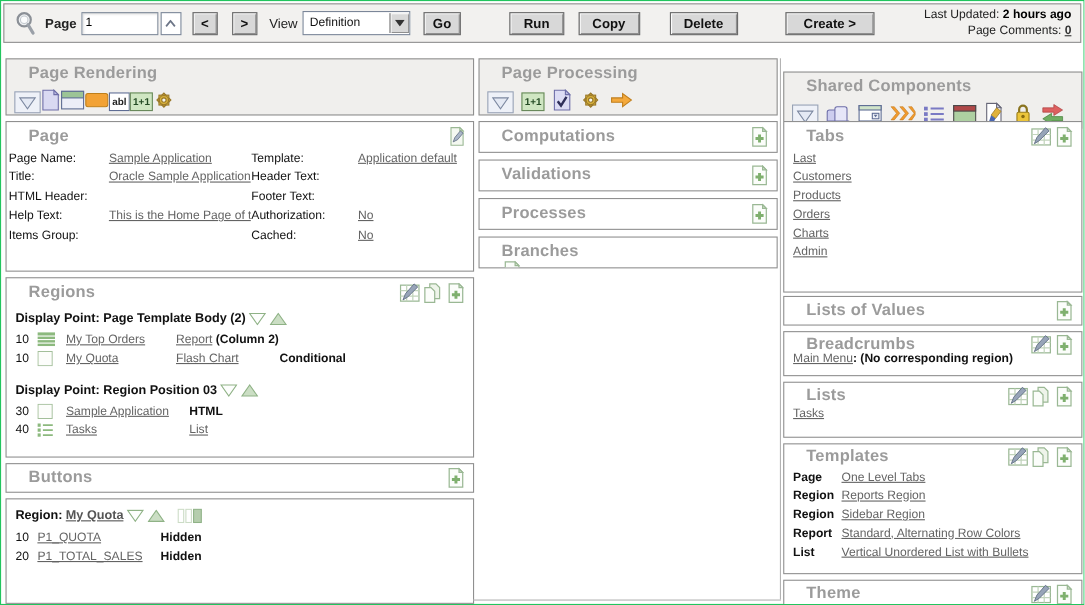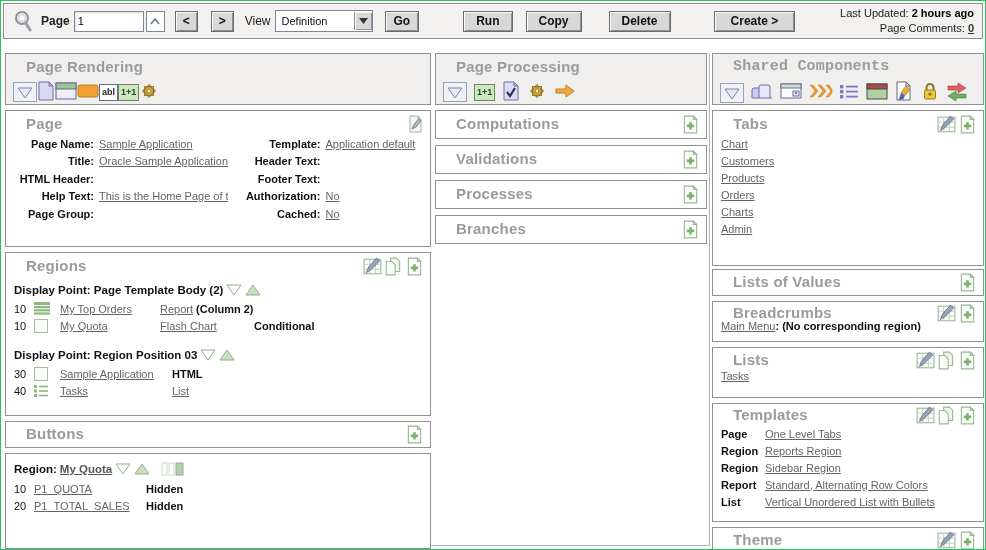--- a/index.html
+++ b/index.html
@@ -35,21 +35,21 @@
   .abl{border:1px solid #5f6d94;background:#fff;color:#222;}
   .opo{border:1px solid #69895b;background:#cfe6c2;color:#234a23;}
 
   .content{padding:2px 8px;}
   a.lnk{color:#646464;text-decoration:underline;cursor:pointer;white-space:nowrap;}
 
   
   .pgrid{display:flex;padding:2px 6px 0 2px;}
   .pcol1{width:53%;}.pcol2{width:47%;}
   .frow{display:flex;align-items:center;height:17.5px;white-space:nowrap;overflow:hidden;}
-  .flabel{width:86px;text-align:right;font-weight:bold;color:#111;padding-right:5px;flex:none;}
+  .flabel{width:86px;text-align:left;font-weight:normal;color:#111;padding-right:5px;flex:none;}
   .pcol2 .flabel{width:92px;}
 
   
   .gheading{display:flex;align-items:center;gap:3px;font-weight:bold;font-size:11.5px;color:#111;margin:6px 0 4px 0;white-space:nowrap;}
   .rrow{display:flex;align-items:center;height:17.5px;white-space:nowrap;}
   .rseq{width:20px;flex:none;}
   .ric{width:26px;flex:none;display:inline-flex;align-items:center;}
   .rname{width:100px;flex:none;}
   .rtype{width:94px;flex:none;}
   .rtype.auto{width:auto;}
@@ -171,21 +171,21 @@
           </div>
         <div class="frow">
             <span class="flabel">HTML Header:</span>
             <span></span>
           </div>
         <div class="frow">
             <span class="flabel">Help Text:</span>
             <a class="lnk">This is the Home Page of the S</a>
           </div>
         <div class="frow">
-            <span class="flabel">Page Group:</span>
+            <span class="flabel">Items Group:</span>
             <span></span>
           </div>
       </div>
       <div class="pcol2">
         <div class="frow">
             <span class="flabel">Template:</span>
             <a class="lnk">Application default</a>
           </div>
         <div class="frow">
             <span class="flabel">Header Text:</span>
@@ -435,35 +435,35 @@
             <svg width="19" height="19" viewBox="0 0 17 17">
               <path d="M3 1h8l3 3v12H3z" fill="#fbfdfa" stroke="#9ab894"></path>
               <path d="M11 1l3 3h-3z" fill="#dcead6" stroke="#9ab894"></path>
               <path d="M8.5 6.5v6.5M5.2 9.8h6.6" stroke="#7fb06e" stroke-width="2.4"></path>
             </svg>
           </span>
         </span>
     </div>
   </div>
   <div class="box" style="left:434px;top:214px;width:272px;height:29px;">
-    <div class="shdr" style="padding-top:4px;">
+    <div class="shdr" style="padding-top:4px;flex-direction:column;">
       <span class="stitle">Branches</span>
       <span class="hicons">
           <span class="hic">
             <svg width="19" height="19" viewBox="0 0 17 17">
               <path d="M3 1h8l3 3v12H3z" fill="#fbfdfa" stroke="#9ab894"></path>
               <path d="M11 1l3 3h-3z" fill="#dcead6" stroke="#9ab894"></path>
               <path d="M8.5 6.5v6.5M5.2 9.8h6.6" stroke="#7fb06e" stroke-width="2.4"></path>
             </svg>
           </span>
         </span>
     </div>
   </div>
 
-  <div class="box gray" style="left:711px;top:52px;width:272px;height:52px;font-family:Liberation Mono, monospace;">
+  <div class="box gray" style="left:711px;top:64px;width:272px;height:52px;">
     <div class="shdr">
         <span class="stitle">Shared Components</span>
       </div>
     <div class="bigicons tight">
       <span class="ibtn">
           <svg width="16" height="12">
             <polygon points="1,1 15,1 8,11" fill="#e4e9f4" stroke="#7c88a0"></polygon>
           </svg>
         </span>
       <span class="hic"><svg width="22" height="16">
@@ -532,21 +532,21 @@
         <span class="hic">
             <svg width="19" height="19" viewBox="0 0 17 17">
               <path d="M3 1h8l3 3v12H3z" fill="#fbfdfa" stroke="#9ab894"></path>
               <path d="M11 1l3 3h-3z" fill="#dcead6" stroke="#9ab894"></path>
               <path d="M8.5 6.5v6.5M5.2 9.8h6.6" stroke="#7fb06e" stroke-width="2.4"></path>
             </svg>
           </span>
       </span>
     </div>
     <div class="content">
-      <a class="lnk vlink">Chart</a>
+      <a class="lnk vlink">Last</a>
       <a class="lnk vlink">Customers</a>
       <a class="lnk vlink">Products</a>
       <a class="lnk vlink">Orders</a>
       <a class="lnk vlink">Charts</a>
       <a class="lnk vlink">Admin</a>
     </div>
   </div>
 
   <div class="box" style="left:711px;top:268px;width:272px;height:27px;">
     <div class="shdr" style="padding-top:3px;">

